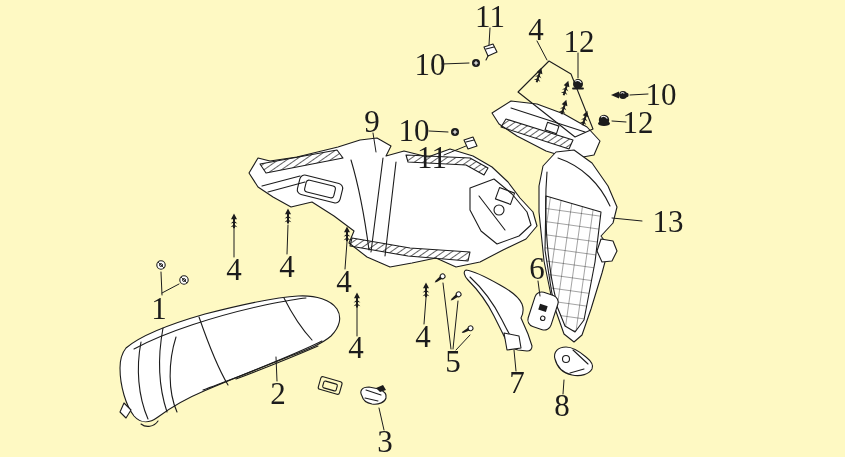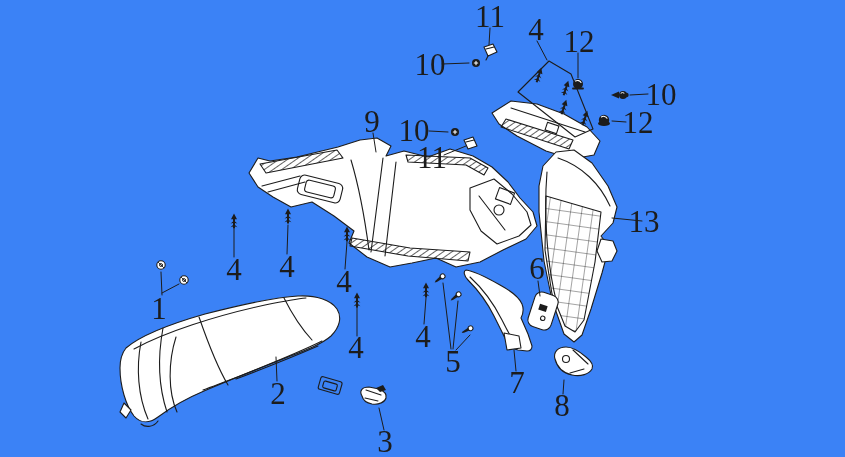--- a/index.html
+++ b/index.html
@@ -1,19 +1,19 @@
 <!DOCTYPE html>
 <html><head>
 <meta charset="utf-8">
 <style>
   html,body{margin:0;padding:0;background:#ffffff;}
   .stage{
     position:relative;
     width:845px;height:457px;
-    background:#3b82f6;
+    background:#fef9c3;
     font-family:"Liberation Serif", serif;
     overflow:hidden;
   }
   .stage svg{position:absolute;left:0;top:0;}
   .callout{
     position:absolute;
     transform:translate(-50%,-50%);
     font-size:31px;
     line-height:1;
     color:#1c1c1c;
@@ -230,21 +230,21 @@
 
   <div class="callout" style="left:490px;top:16px">11</div>
   <div class="callout" style="left:430px;top:64px">10</div>
   <div class="callout" style="left:536px;top:29px">4</div>
   <div class="callout" style="left:579px;top:41px">12</div>
   <div class="callout" style="left:661px;top:94px">10</div>
   <div class="callout" style="left:638px;top:122px">12</div>
   <div class="callout" style="left:372px;top:121px">9</div>
   <div class="callout" style="left:414px;top:130px">10</div>
   <div class="callout" style="left:432px;top:157px">11</div>
-  <div class="callout" style="left:644px;top:221px">13</div>
+  <div class="callout" style="left:668px;top:221px">13</div>
   <div class="callout" style="left:537px;top:268px">6</div>
   <div class="callout" style="left:159px;top:308px">1</div>
   <div class="callout" style="left:234px;top:269px">4</div>
   <div class="callout" style="left:287px;top:266px">4</div>
   <div class="callout" style="left:344px;top:281px">4</div>
   <div class="callout" style="left:356px;top:347px">4</div>
   <div class="callout" style="left:423px;top:336px">4</div>
   <div class="callout" style="left:453px;top:361px">5</div>
   <div class="callout" style="left:278px;top:393px">2</div>
   <div class="callout" style="left:517px;top:382px">7</div>

